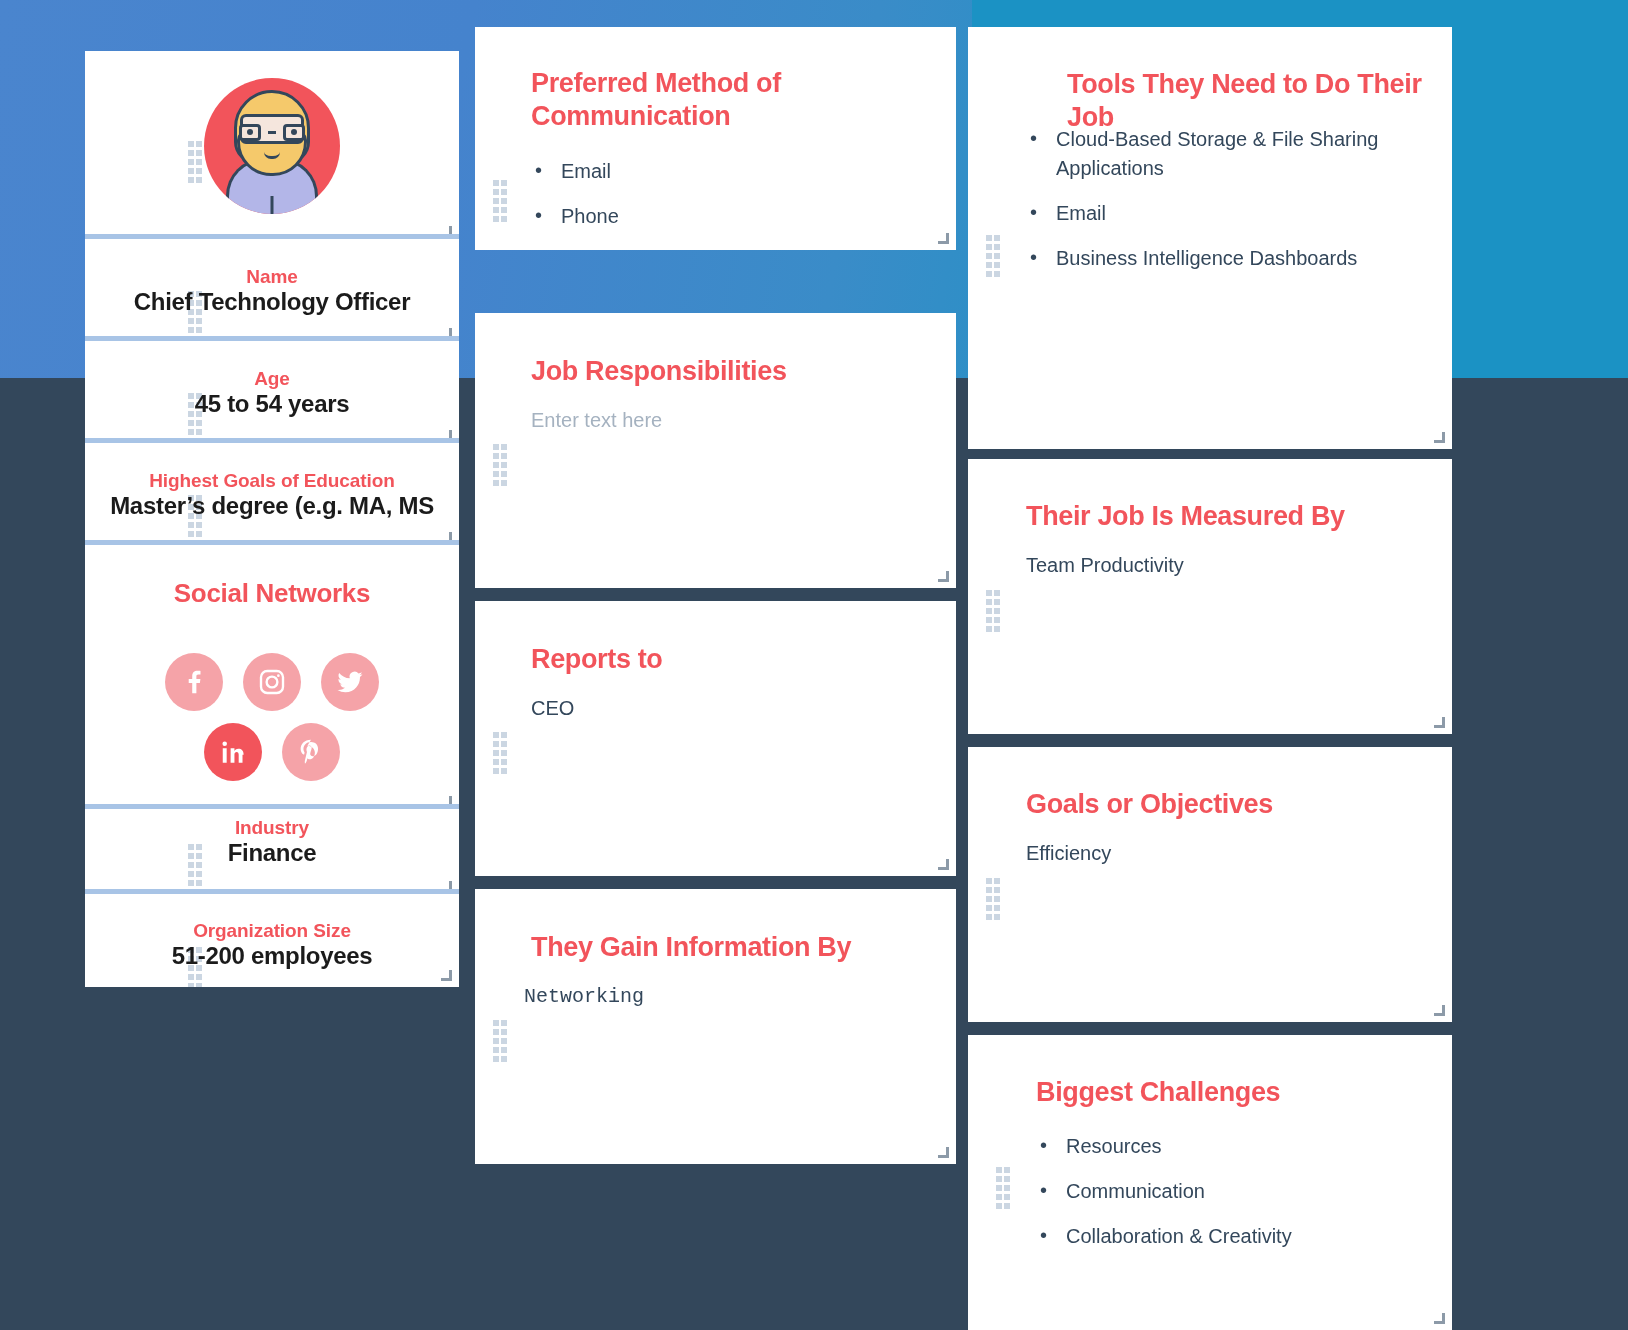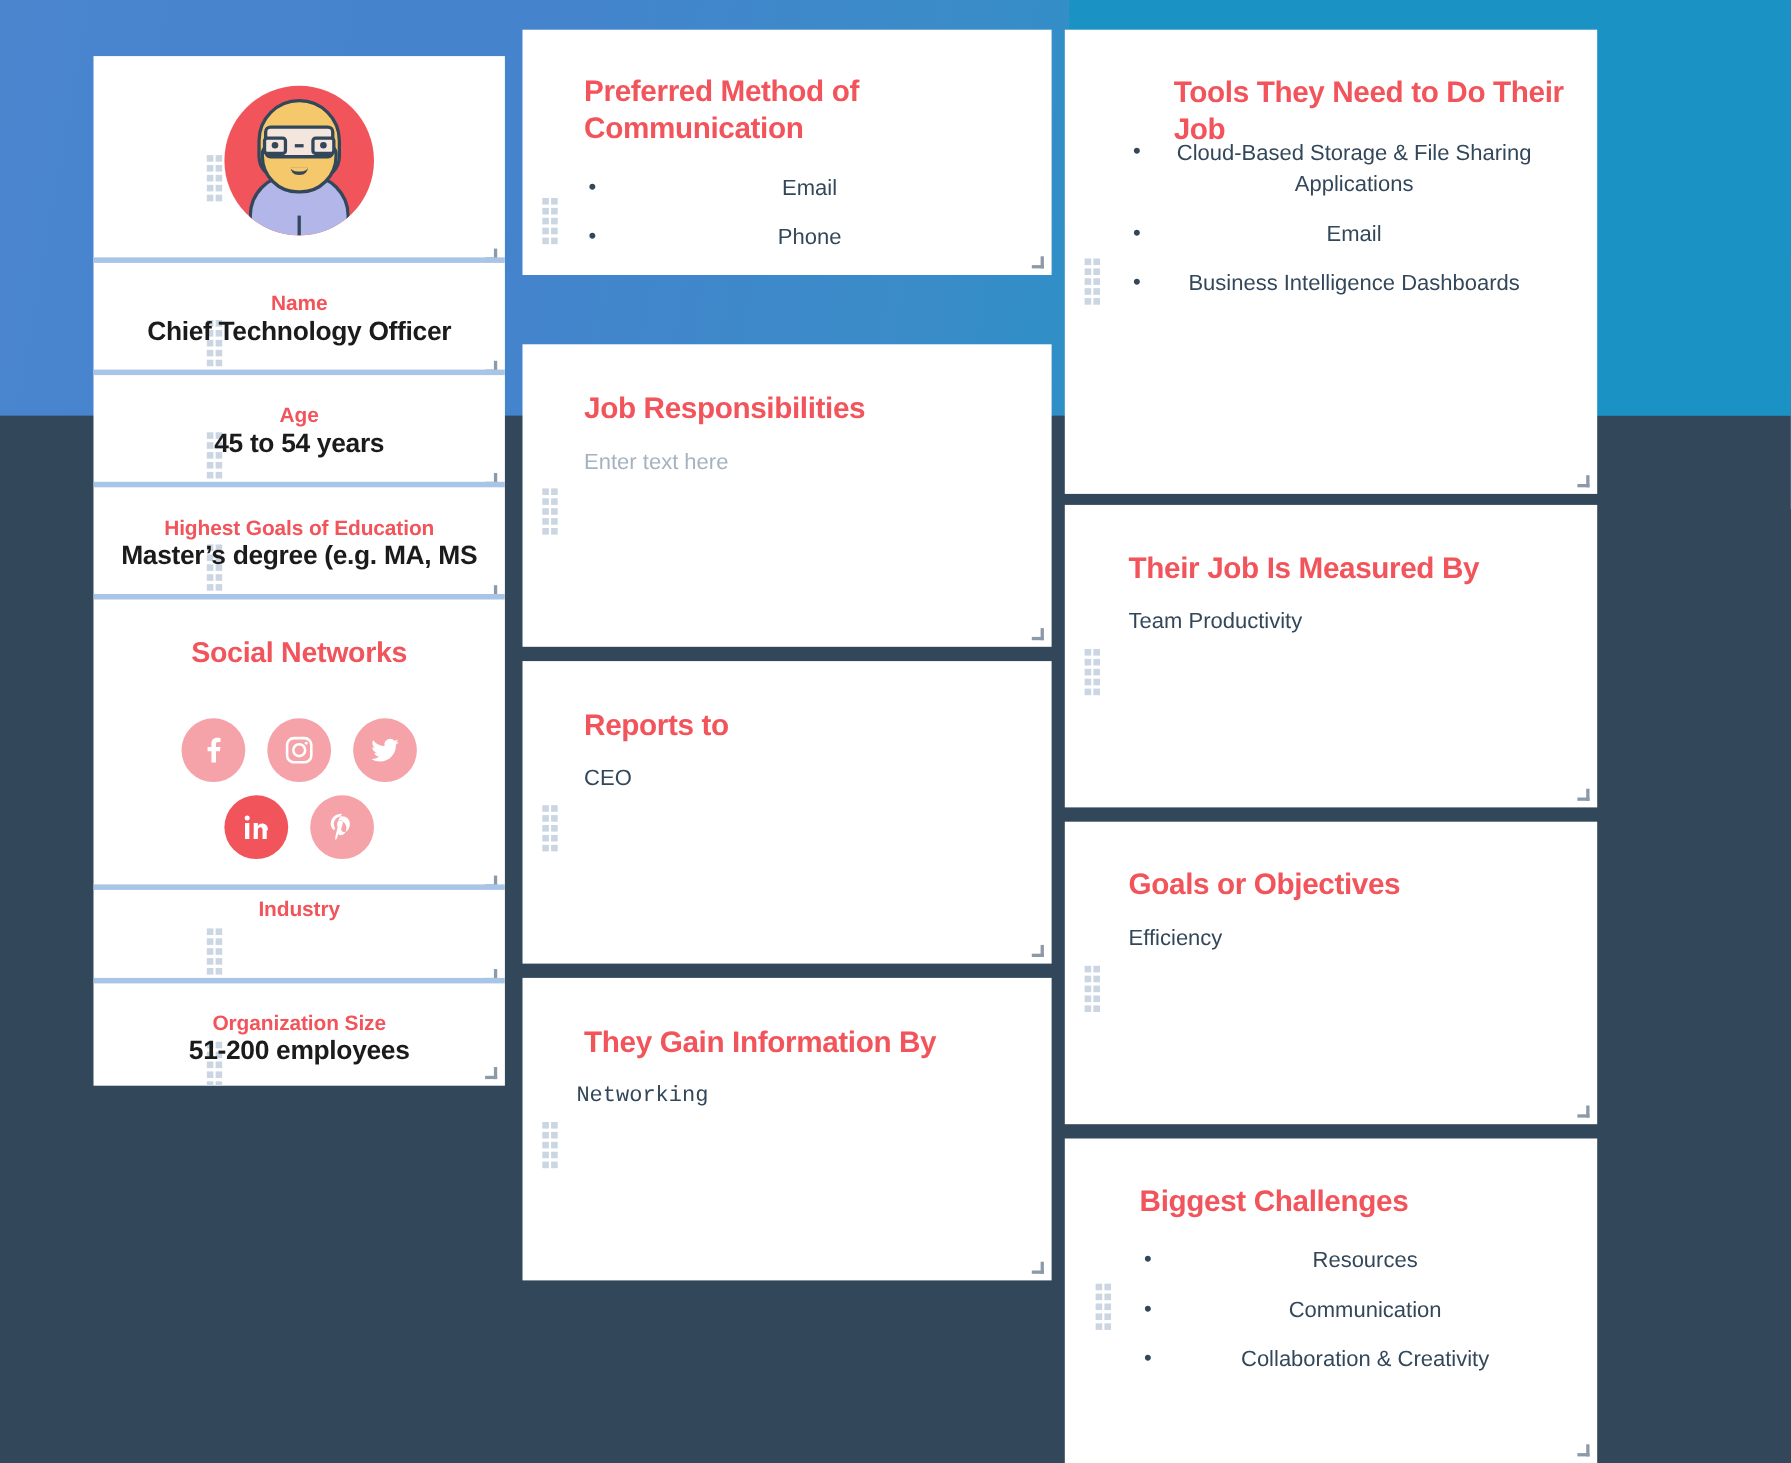--- a/index.html
+++ b/index.html
@@ -236,21 +236,21 @@
     line-height: 1.22;
     letter-spacing: -0.35px;
   }
   .c-body {
     position: absolute;
     color: #33475b;
     font-size: 20px;
     line-height: 1.45;
   }
   .c-body.placeholder { color: #a5b2c0; }
-  .c-list { list-style: none; text-align: center; }
+  .c-list { list-style: none; }
   .c-list li {
     position: relative;
     padding-left: 30px;
     margin-bottom: 16px;
     color: #33475b;
     font-size: 20px;
     line-height: 1.45;
   }
   .c-list li::before {
     content: "\2022";
@@ -416,20 +416,21 @@
           <i></i>
           <i></i>
           <i></i>
           <i></i>
           <i></i>
           <i></i>
           <i></i>
       </div>
       <div class="field-block" style="top:766px;">
         <div class="field-label">Industry</div>
+        <div class="field-value">Finance</div>
       </div>
       <div class="resize-corner" style="right:7px; top:830px;"></div>
       <div class="divider" style="top:838px;"></div>
 
       <div class="drag-handle" style="left:103px; top:896px;">
         <i></i>
           <i></i>
           <i></i>
           <i></i>
           <i></i>

